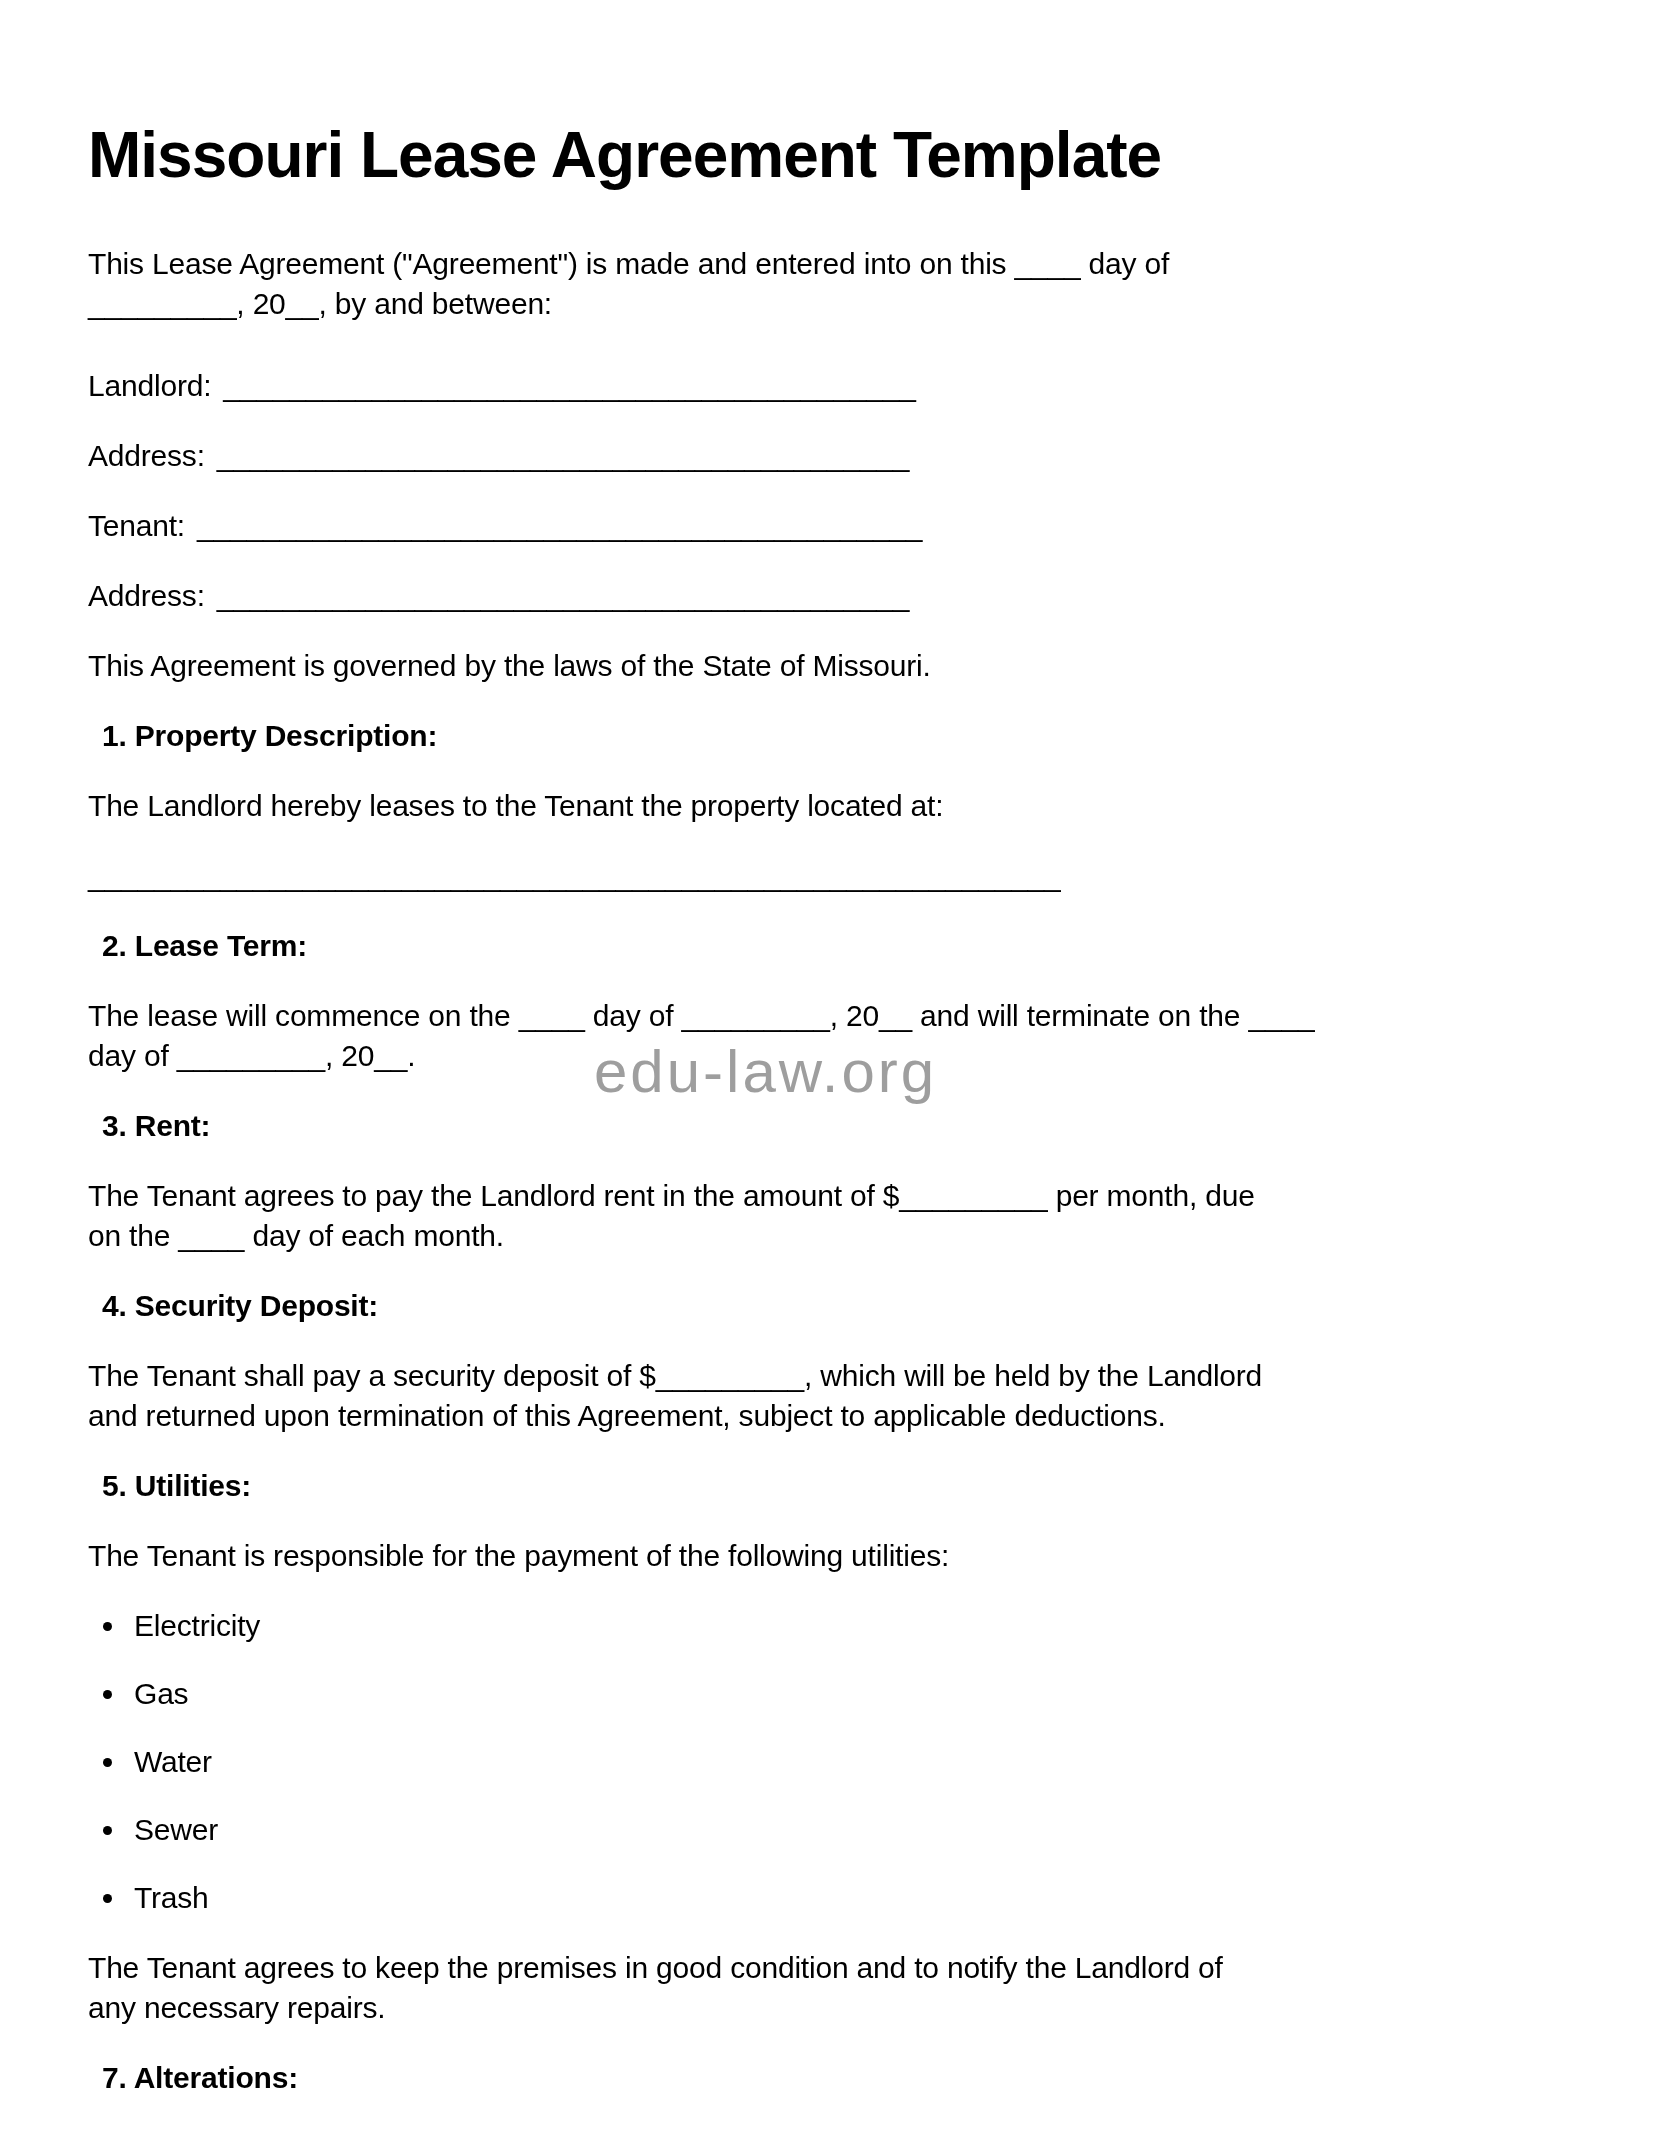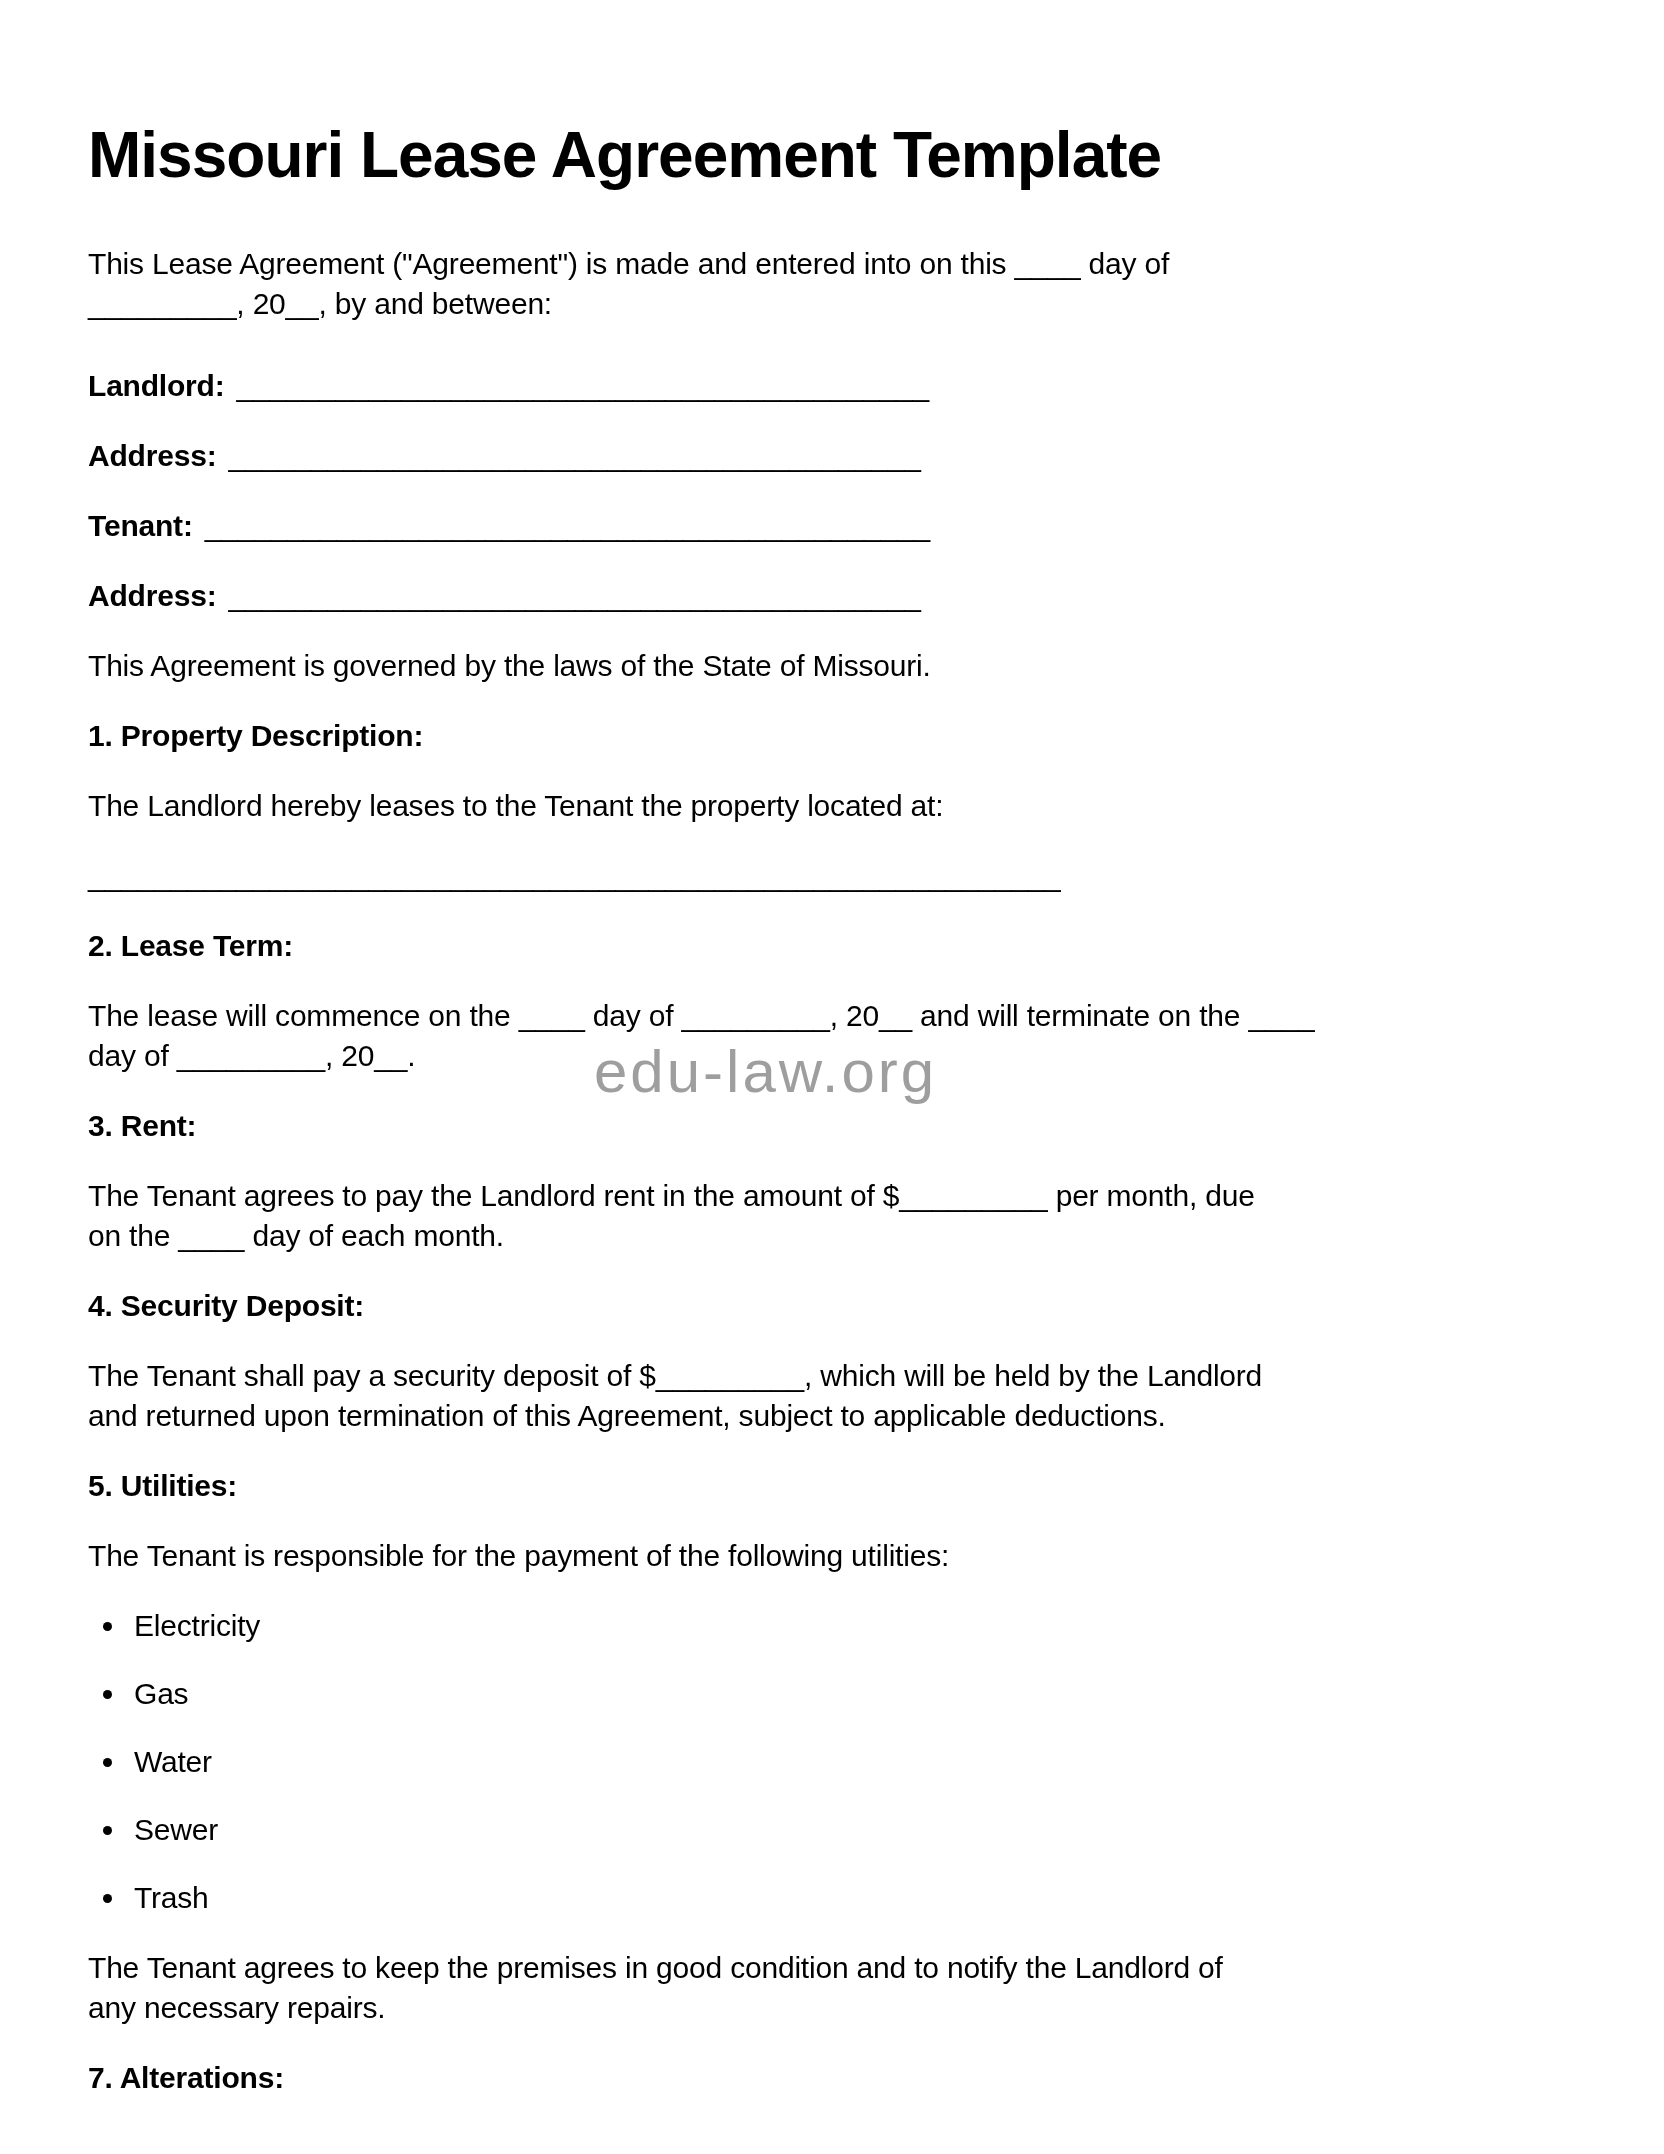--- a/index.html
+++ b/index.html
@@ -32,22 +32,22 @@
   }
   .para, .heading, .party-line, .blank-line {
     font-size: 30px;
     line-height: 40px;
     letter-spacing: -0.2px;
     margin: 0 0 30px 0;
     white-space: pre-line;
   }
   .intro { margin-bottom: 42px; }
   .parties { margin-top: 10px; }
-  .heading { font-weight: 700; }
-  .party-label { font-weight: 700; }
+  .heading { font-weight: 700; margin-left: 14px; }
+  .party-label { font-weight: 400; }
   .party-blank { margin-left: 12px; }
   .utilities-list {
     margin: 0 0 30px 0;
     padding: 0 0 0 40px;
     font-size: 30px;
     line-height: 40px;
     letter-spacing: -0.2px;
   }
   .utilities-list li { padding-left: 6px; margin-top: 28px; }
   .watermark {

